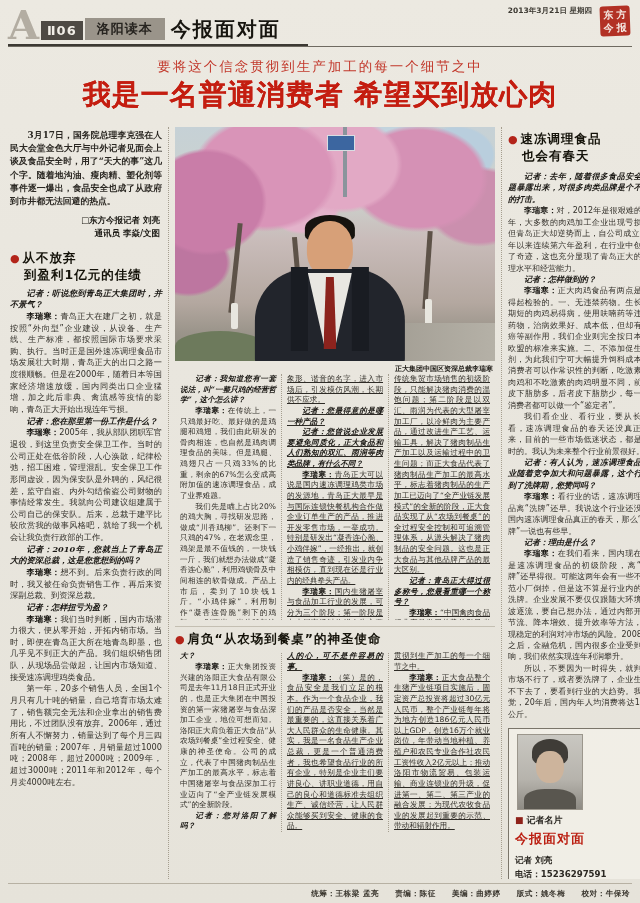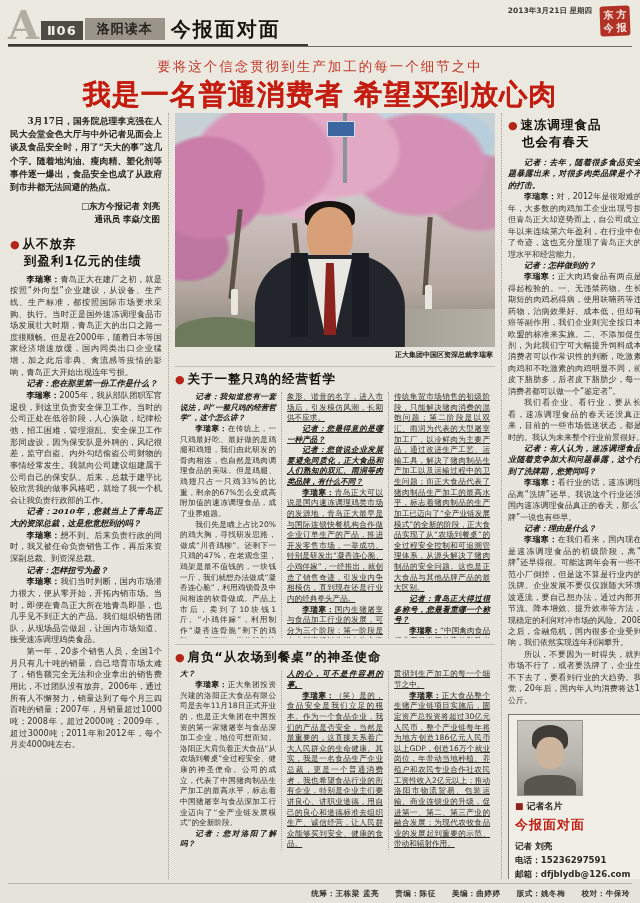--- a/index.html
+++ b/index.html
@@ -34,21 +34,21 @@
              font-family:"DejaVu Serif","Liberation Serif",serif;font-weight:bold;}
 
   
   .kicker{text-align:center;font-size:13.5px;letter-spacing:2px;color:#c2382b;
           font-family:"DejaVu Serif","Liberation Serif",serif;margin-top:8px;}
   .headline{text-align:center;font-size:28px;font-weight:900;color:#c41d10;
             letter-spacing:1px;margin-top:3px;line-height:32px;
             text-shadow:0 0 .4px #c41d10;}
 
   
-  .main{flex:1 1 auto;display:flex;margin-top:2px;min-height:0;}
+  .main{flex:1 1 auto;display:flex;margin-top:16px;min-height:0;}
   .col-l{width:152px;flex:0 0 auto;border-right:1px dotted #a59e8f;padding:2px 6px 0 2px;overflow:hidden;}
   .col-m{width:332px;flex:0 0 auto;padding:0 6px;overflow:hidden;box-sizing:border-box;}
   .col-r{width:142px;flex:0 0 auto;border-left:1px dotted #a59e8f;padding:2px 0 0 6px;overflow:hidden;}
 
   .para{margin:0;font-size:8.2px;line-height:1.42;text-align:justify;text-indent:2em;color:#33302a;}
   .para.q{font-weight:bold;font-style:italic;color:#191713;font-family:"DejaVu Serif","Liberation Serif",serif;}
   .para.cont{text-indent:0;}
   .para b.lead{font-style:normal;color:#14120e;}
 
   .intro .para{font-family:"DejaVu Serif","Liberation Serif",serif;font-weight:bold;
@@ -165,20 +165,21 @@
         </div>
       <div class="byline">
         <div>□东方今报记者 刘亮</div>
         <div>通讯员 李焱/文图</div>
       </div>
       <div class="sec-head">
         <span class="dot">●</span><span>从不放弃</span>
         <span class="l2">到盈利1亿元的佳绩</span>
       </div>
       <div>
+          <p class="para q">记者：听说您到青岛正大集团时，并不景气？</p>
           <p class="para"><b class="lead">李瑞寒：</b>青岛正大在建厂之初，就是按照“外向型”企业建设，从设备、生产线、生产标准，都按照国际市场要求采购、执行。当时正是国外速冻调理食品市场发展壮大时期，青岛正大的出口之路一度很顺畅。但是在2000年，随着日本等国家经济增速放缓，国内同类出口企业猛增，加之此后非典、禽流感等疫情的影响，青岛正大开始出现连年亏损。</p>
           <p class="para q">记者：您在那里第一份工作是什么？</p>
           <p class="para"><b class="lead">李瑞寒：</b>2005年，我从部队团职军官退役，到这里负责安全保卫工作。当时的公司正处在低谷阶段，人心涣散，纪律松弛，招工困难，管理混乱。安全保卫工作形同虚设，因为保安队是外聘的，风纪很差，监守自盗、内外勾结偷盗公司财物的事情经常发生。我就向公司建议组建属于公司自己的保安队。后来，总裁于建平比较欣赏我的做事风格吧，就给了我一个机会让我负责行政部的工作。</p>
           <p class="para q">记者：2010年，您就当上了青岛正大的资深总裁，这是您意想到的吗？</p>
           <p class="para"><b class="lead">李瑞寒：</b>想不到。后来负责行政的同时，我又被任命负责销售工作，再后来资深副总裁、到资深总裁。</p>
           <p class="para q">记者：怎样扭亏为盈？</p>
           <p class="para"><b class="lead">李瑞寒：</b>我们当时判断，国内市场潜力很大，便从零开始，开拓内销市场。当时，即便在青岛正大所在地青岛即墨，也几乎见不到正大的产品。我们组织销售团队，从现场品尝做起，让国内市场知道、接受速冻调理鸡类食品。</p>
           <p class="para">第一年，20多个销售人员，全国1个月只有几十吨的销量，自己培育市场太难了，销售额完全无法和企业拿出的销售费用比，不过团队没有放弃。2006年，通过所有人不懈努力，销量达到了每个月三四百吨的销量；2007年，月销量超过1000吨；2008年，超过2000吨；2009年，超过3000吨；2011年和2012年，每个月卖4000吨左右。</p>
         </div>
     </div>
@@ -202,23 +203,20 @@
           <div class="hair"></div>
           <div class="head"></div>
           <div class="suit"></div>
           <div class="shirt"></div>
           <div class="tie"></div>
           <div class="lapel"></div>
         </div>
       </div>
       <div class="caption">正大集团中国区资深总裁李瑞寒</div>
 
-      <div class="sec-head mid-head">
-        <span class="dot">●</span><span>关于一整只鸡的经营哲学</span>
-      </div>
       <div class="mrow row-s2">
         <div class="mcol">
             <p class="para q">记者：我知道您有一套说法，叫“一整只鸡的经营哲学”，这个怎么讲？</p>
             <p class="para"><b class="lead">李瑞寒：</b>在传统上，一只鸡最好吃、最好做的是鸡腿和鸡翅，我们由此研发的骨肉相连，也自然是鸡肉调理食品的美味。但是鸡腿、鸡翅只占一只鸡33%的比重，剩余的67%怎么变成高附加值的速冻调理食品，成了业界难题。</p>
             <p class="para">我们先是瞄上占比20%的鸡大胸，寻找研发思路，做成“川香鸡柳”。还剩下一只鸡的47%，在老观念里，鸡架是最不值钱的，一块钱一斤，我们就想办法做成“凝香连心脆”，利用鸡锁骨及中间相连的软骨做成。产品上市后，卖到了10块钱1斤。“小鸡伴嫁”，利用制作“凝香连骨脆”剩下的鸡架，一剁两半，半片鸡架连着半片鸡小胸，还有这个文艺、</p>
           </div>
         <div class="mcol">
             <p class="para cont">象形、谐音的名字，进入市场后，引发模仿风潮，长期供不应求。</p>
             <p class="para q">记者：您最得意的是哪一种产品？</p>
             <p class="para q">记者：您曾说企业发展要避免同质化，正大食品和人们熟知的双汇、雨润等肉类品牌，有什么不同？</p>

